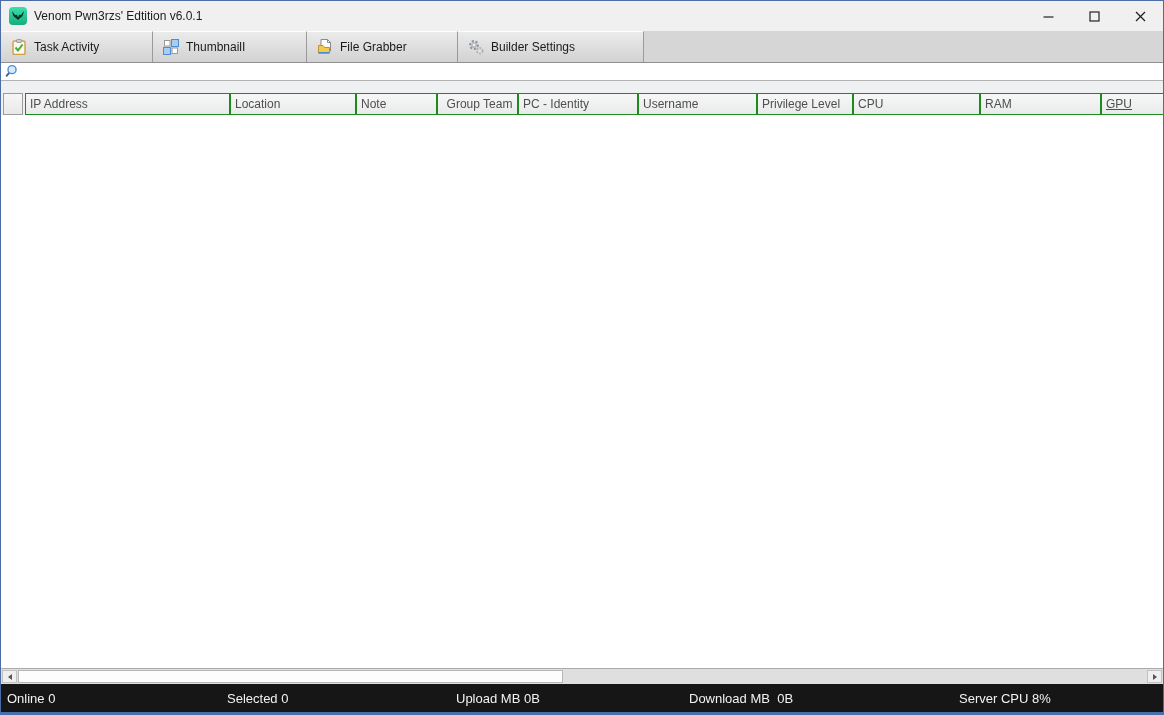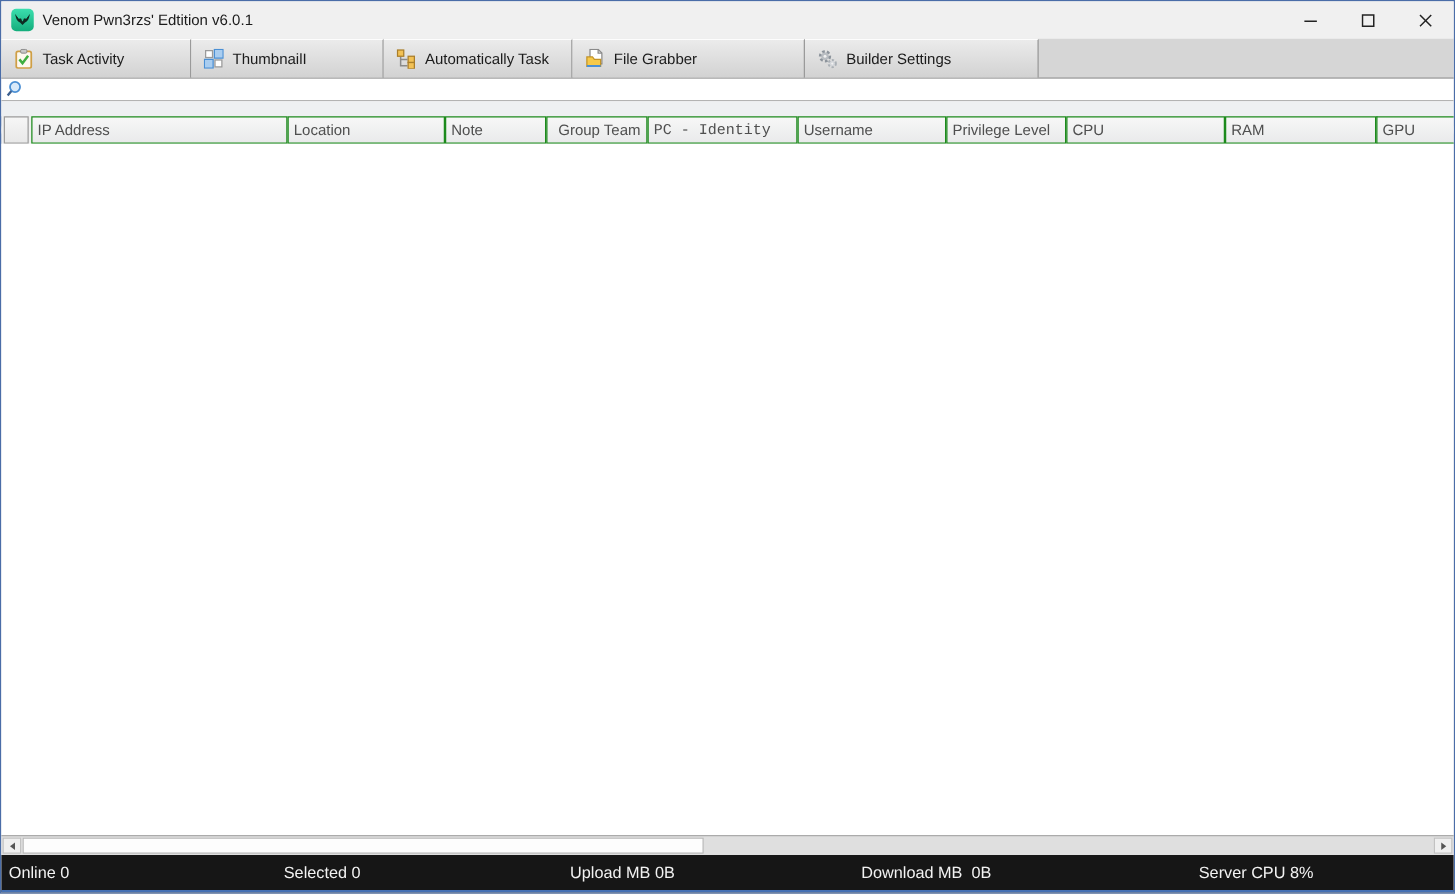--- a/index.html
+++ b/index.html
@@ -42,26 +42,26 @@
   .gapstrip { height:12px; background:#eef0f2; flex:0 0 auto; }
   
   .grid-header { height:22px; display:flex; padding-left:2px; background:#f0f0f0; flex:0 0 auto;border-radius:11px; }
   .sel-cell { width:20px; height:22px; background:linear-gradient(#f6f6f6,#e8e8e8); border:1px solid #9c9c9c; margin-right:2px; flex:0 0 auto; }
   .hcell { height:22px; border:1px solid #1c8a1c; background:linear-gradient(#f7f7f7,#e9eaeb);
     font-size:12px; color:#4f4f4f; line-height:20px; padding-left:4px; overflow:hidden; white-space:nowrap; flex:0 0 auto; }
   .hcell:nth-child(2){ width:205px; }
   .hcell:nth-child(3){ width:126px; }
   .hcell:nth-child(4){ width:81px; }
   .hcell:nth-child(5){ width:81px;text-align:center; }
-  .hcell:nth-child(6){ width:120px;font-family:Liberation Mono, monospace; }
+  .hcell:nth-child(6){ width:120px; }
   .hcell:nth-child(7){ width:119px; }
   .hcell:nth-child(8){ width:96px; }
   .hcell:nth-child(9){ width:127px; }
   .hcell:nth-child(10){ width:121px; }
-  .hcell:nth-child(11){ flex:1 0 auto; border-right:none; }
+  .hcell:nth-child(11){ flex:1 0 auto; border-right:none;text-decoration:underline; }
   
   .grid-body { flex:1; background:#ffffff; }
   
   .hscroll { height:16px; background:#dfdfdf; border-top:1px solid #ababab; position:relative; flex:0 0 auto; }
   .hs-arrow { position:absolute; top:1px; width:15px; height:13px; background:#efefef; border:1px solid #c2c2c2;
     display:flex; align-items:center; justify-content:center; }
   .hs-arrow.left { left:1px; }
   .hs-arrow.right { right:1px; }
   .hs-thumb { position:absolute; top:1px; left:17px; width:545px; height:13px; background:#fdfdfd; border:1px solid #b7b7b7; }
   .tri-l { width:0; height:0; border-top:3px solid transparent; border-bottom:3px solid transparent; border-right:4px solid #555; }
@@ -120,30 +120,20 @@
     <div class="tab">
       <svg class="ticon" viewBox="0 0 16 16">
         <rect x="1.5" y="1.5" width="5.5" height="5.5" fill="#ffffff" stroke="#9a9a9a"></rect>
         <rect x="8.5" y="0.5" width="7" height="7" fill="#a9cdf0" stroke="#4a8fd4"></rect>
         <rect x="0.5" y="8.5" width="7" height="7" fill="#a9cdf0" stroke="#4a8fd4"></rect>
         <rect x="9" y="9" width="5.5" height="5.5" fill="#ffffff" stroke="#9a9a9a"></rect>
       </svg>
       <span>ThumbnailI</span>
     </div>
 
-    <div class="tab">
-      <svg class="ticon" viewBox="0 0 16 16">
-        <polyline points="3.5,6 3.5,13.5 9,13.5" fill="none" stroke="#8a8a8a" stroke-width="1.2"></polyline>
-        <line x1="3.5" y1="8.5" x2="9" y2="8.5" stroke="#8a8a8a" stroke-width="1.2"></line>
-        <rect x="1" y="1" width="5" height="5" fill="#f2c155" stroke="#aa7e2a"></rect>
-        <rect x="9.5" y="6" width="5" height="5" fill="#f2c155" stroke="#aa7e2a"></rect>
-        <rect x="9.5" y="11" width="5" height="5" fill="#f2c155" stroke="#aa7e2a"></rect>
-      </svg>
-      <span>Automatically Task</span>
-    </div>
 
 
     <div class="tab">
       <svg class="ticon" viewBox="0 0 16 16">
         <path d="M4 0.5 H10.5 L13.5 3.5 V12 H4 Z" fill="#ffffff" stroke="#8a8a8a"></path>
         <path d="M10.5 0.5 V3.5 H13.5" fill="none" stroke="#8a8a8a"></path>
         <path d="M1.5 6.5 H6 L7.5 8.5 H12.5 V14 H1.5 Z" fill="#f6c94a" stroke="#c29327"></path>
         <rect x="1.5" y="13" width="11" height="1.6" fill="#4a8fd4"></rect>
       </svg>
       <span>File Grabber</span>

